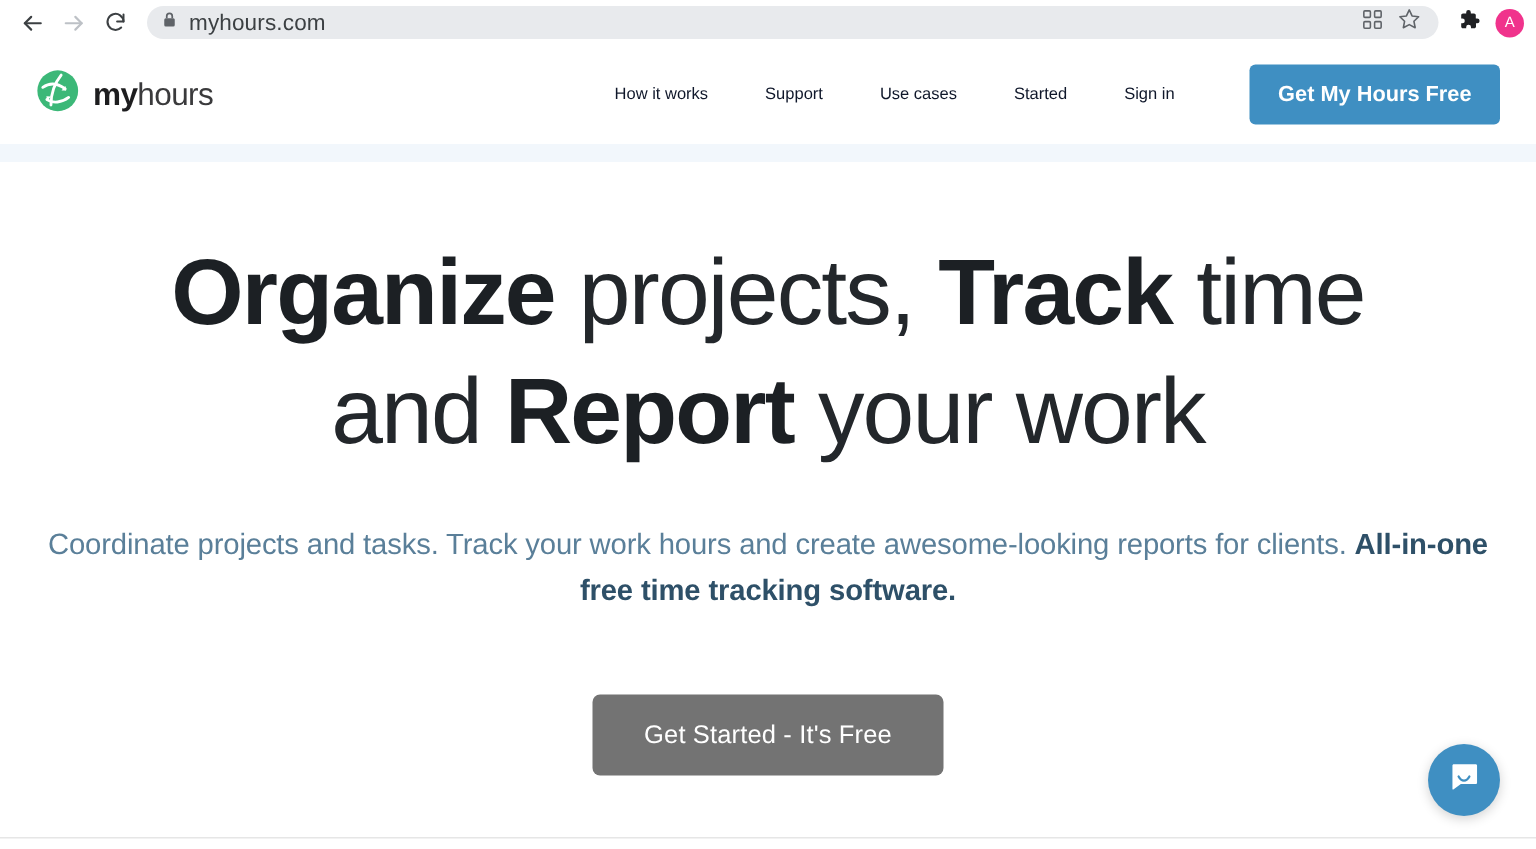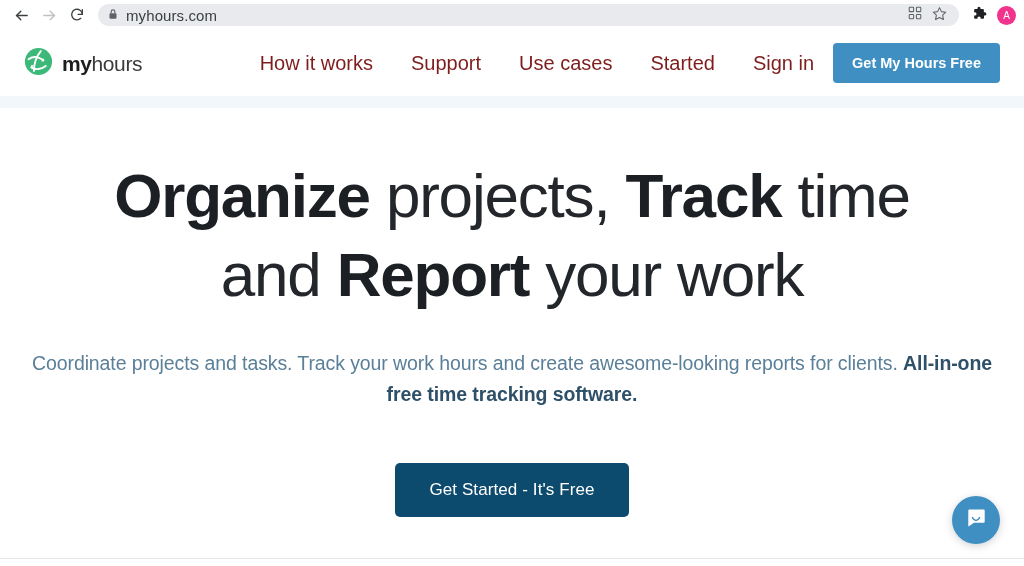--- a/index.html
+++ b/index.html
@@ -111,29 +111,29 @@
   .brand-text .b-my { font-weight: 700; color: #1d1d1f; }
   .brand-text .b-hours { font-weight: 400; color: #3a3a3c; }
 
   .main-nav {
     margin-left: auto;
     display: flex;
     align-items: center;
     gap: 0;
   }
   .nav-link {
-    font-size: 20px;
-    color: #7f1d1d;
+    font-size: 11px;
+    color: #0f172a;
     text-decoration: none;
     padding: 6px 19px;
     white-space: nowrap;
     display: block;
   }
   .header-cta {
-    margin-left: 0;
+    margin-left: 31px;
     background: #3f8fc2;
     color: #ffffff;
     font-size: 14.5px;
     font-weight: 700;
     border: none;
     border-radius: 4px;
     padding: 12px 19px;
     cursor: pointer;
     white-space: nowrap;
     font-family: "Liberation Sans", sans-serif;
@@ -178,21 +178,21 @@
     font-weight: 700;
     color: #2e5068;
   }
 
   .hero-cta-wrap {
     margin-top: 52px;
     display: flex;
     justify-content: center;
   }
   .hero-cta {
-    background: #0c4a6e;
+    background: #737373;
     color: #ffffff;
     font-size: 17px;
     font-weight: 400;
     border: none;
     border-radius: 5px;
     padding: 17px 34px;
     cursor: pointer;
     font-family: "Liberation Sans", sans-serif;
     letter-spacing: 0.1px;
   }

